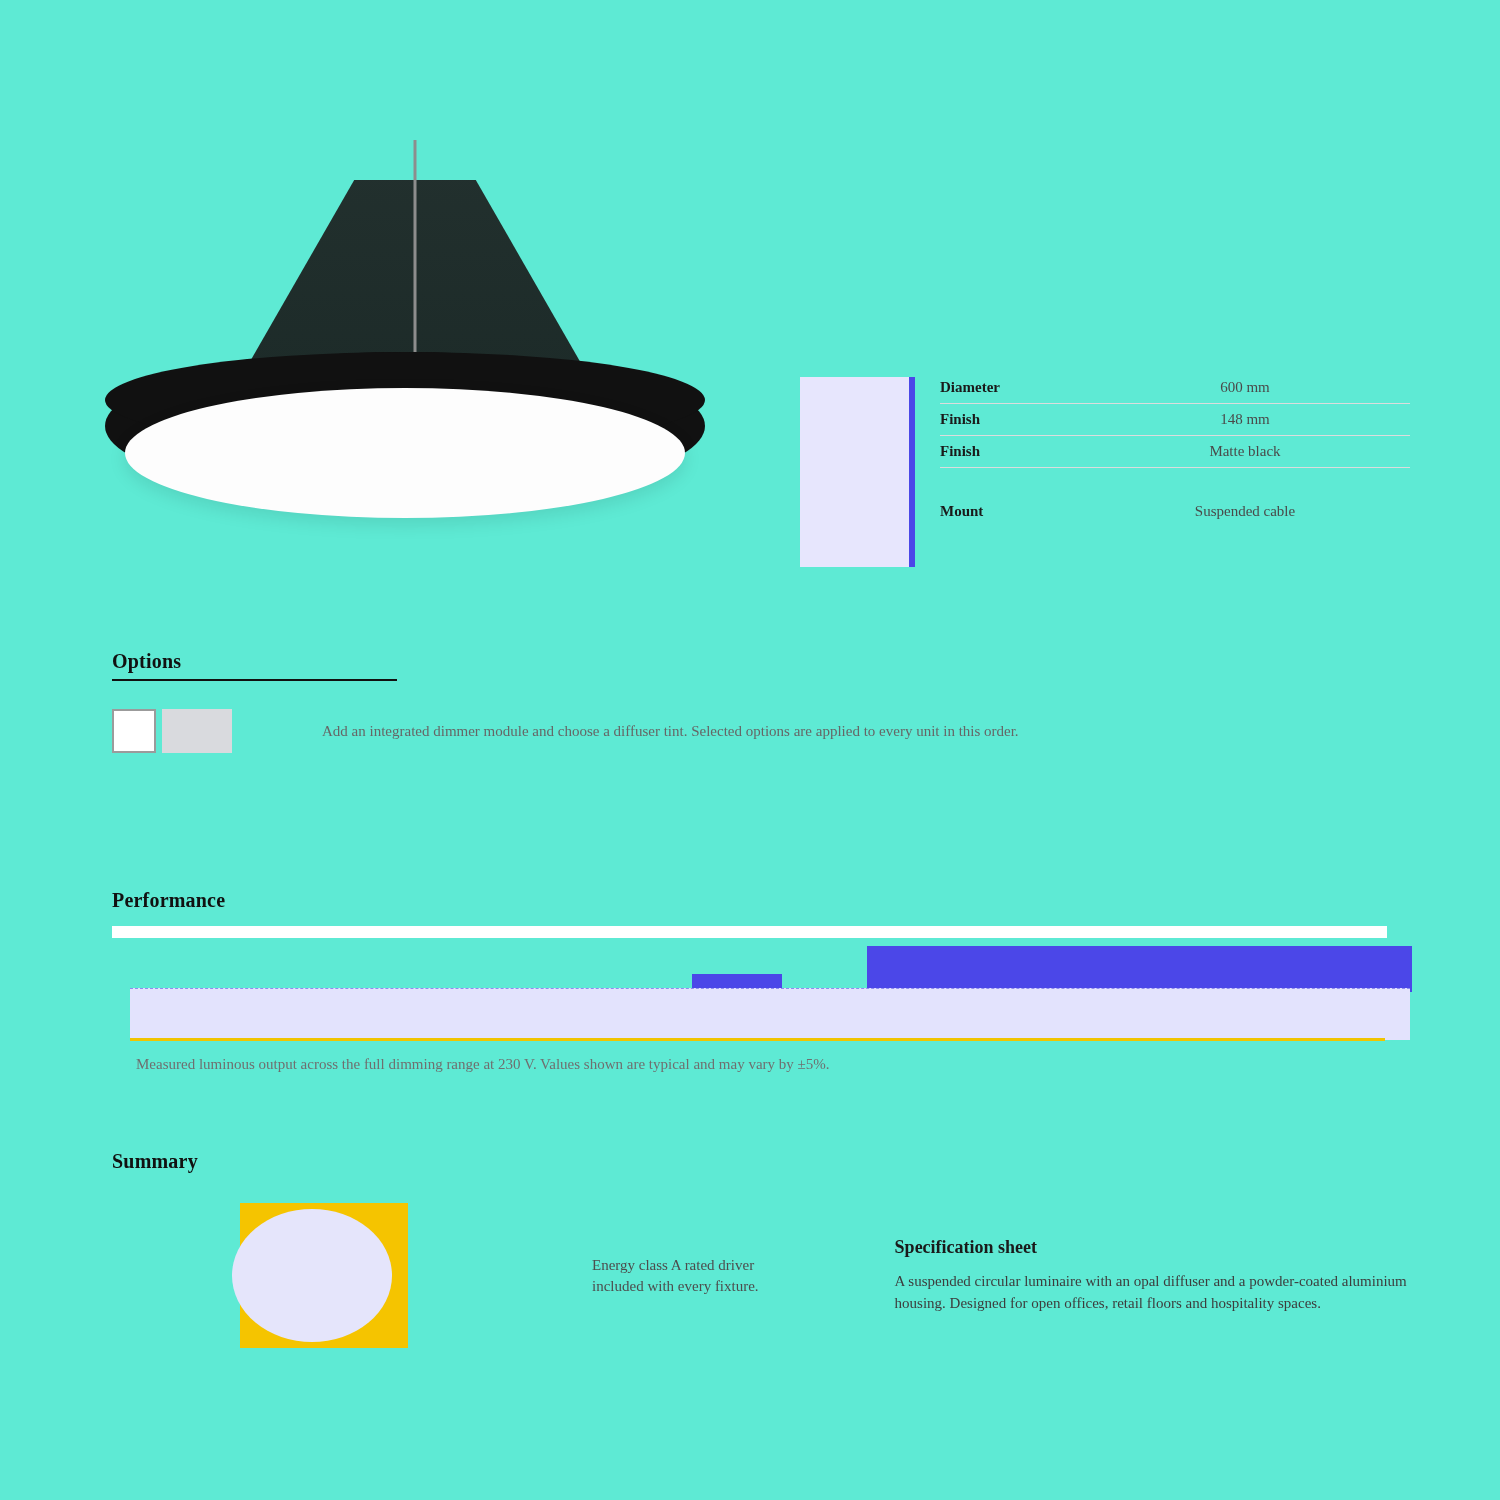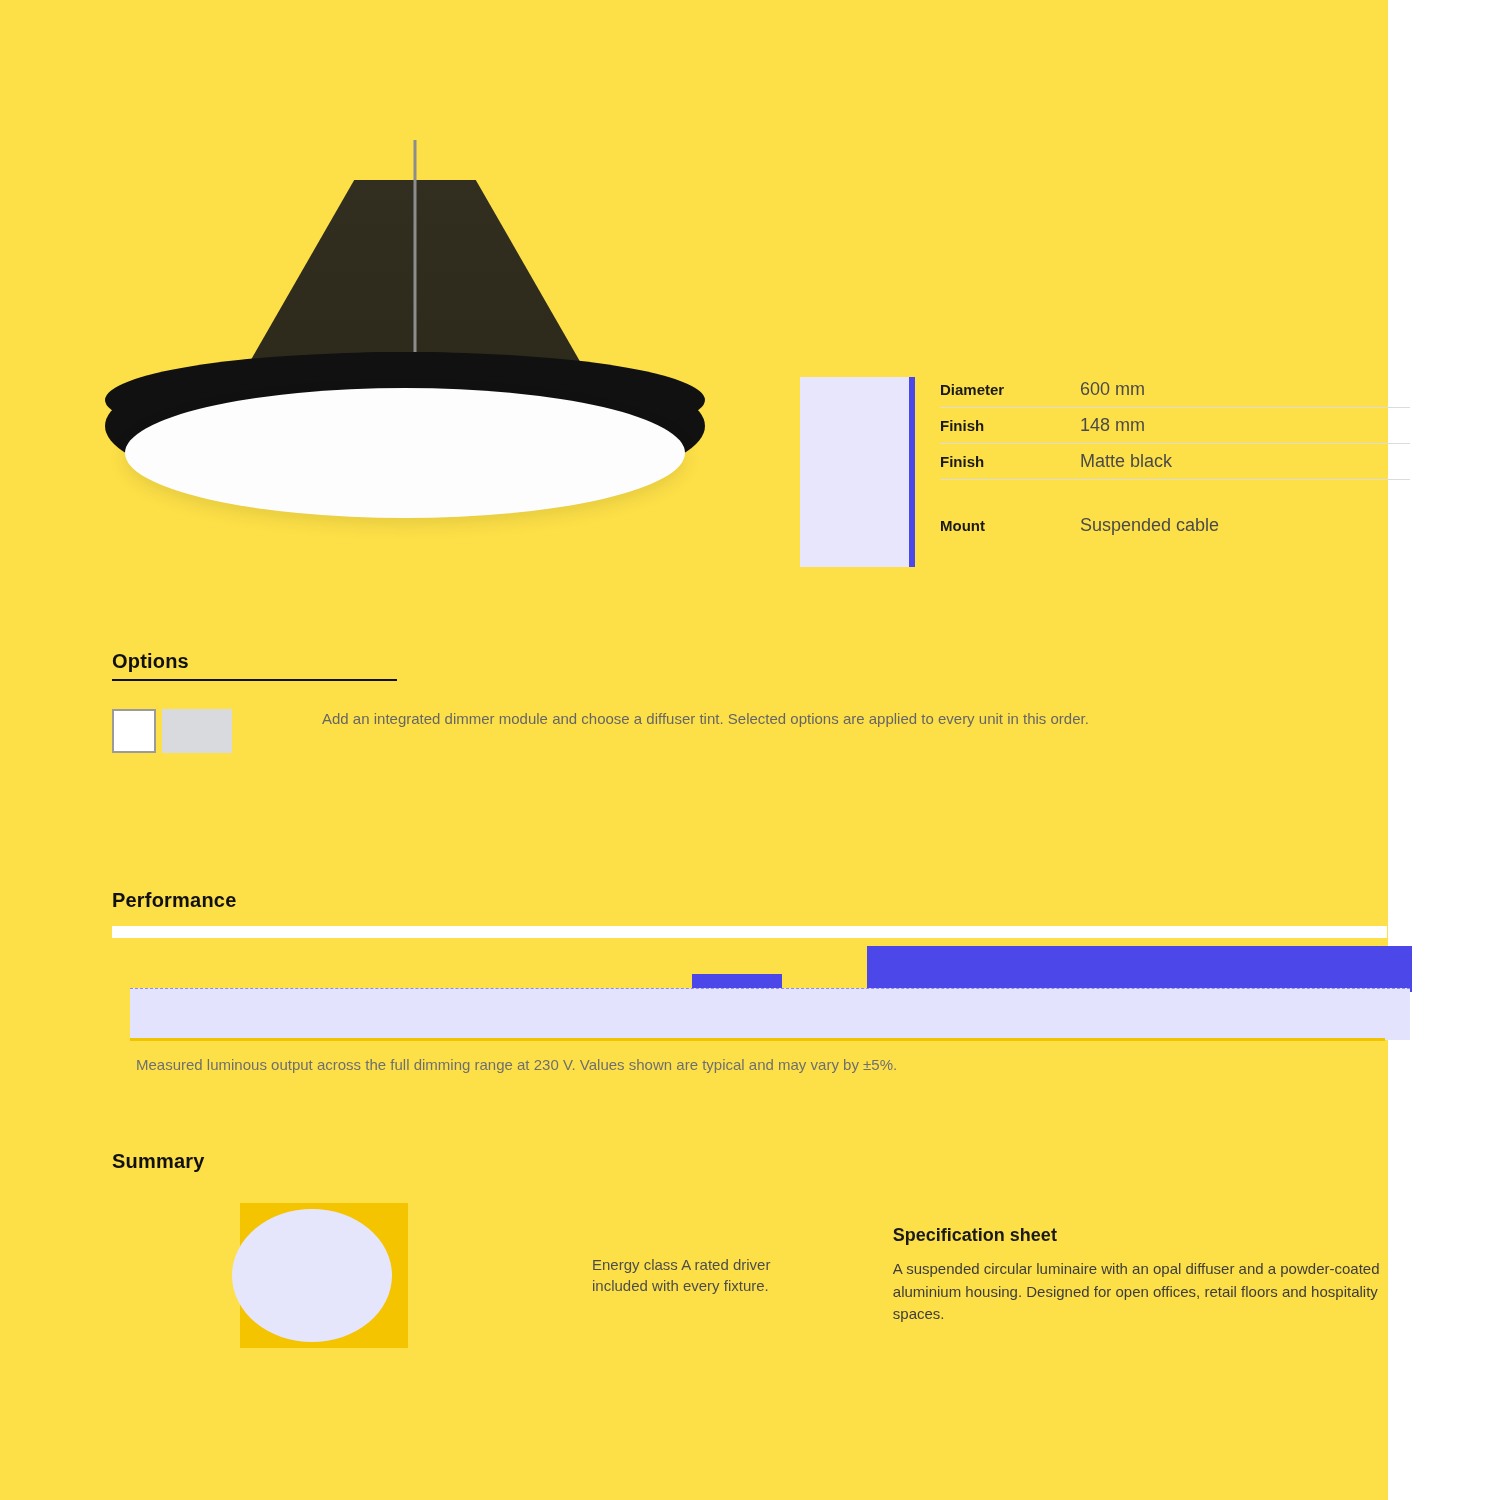--- a/index.html
+++ b/index.html
@@ -5,22 +5,23 @@
   * { box-sizing: border-box; }
   html, body {
     margin: 0; padding: 0;
     width: 1500px; height: 1500px;
     background: #ffffff;
     font-family: "Liberation Sans", sans-serif;
     overflow: hidden;
   }
   .page {
     position: relative;
-    width: 1388px; height: 1500px;
-    background: #fde047;
+    width: 1500px; height: 1500px;
+    background: #5eead4;
+    font-family: Liberation Serif, serif;
   }
 
   
   .hero {
     position: absolute;
     left: 0; top: 0;
     width: 1500px; height: 640px;
   }
   .lamp-wrap {
     position: absolute;
@@ -92,22 +93,23 @@
   .spec-row:last-child { border-bottom: none; margin-top: 28px; }
   .spec-key {
     width: 140px;
     flex: 0 0 140px;
     font-size: 15px;
     color: #1a1a1a;
     font-weight: bold;
   }
   .spec-val {
     flex: 1;
-    font-size: 18px;
+    font-size: 15px;
     color: #4a4a4a;
+    text-align: center;
   }
 
   
   .section {
     position: absolute;
     left: 112px;
     width: 1300px;
   }
   .section-title {
     font-size: 20px;
@@ -118,20 +120,21 @@
   .section-rule {
     margin-top: 6px;
     height: 2px;
     background: #111111;
     width: 285px;
   }
 
   #options { top: 650px; }
   .option-row {
     display: flex;
+    align-items: center;
     margin-top: 28px;
   }
   .option-checkbox {
     width: 44px; height: 44px;
     border: 2px solid #9b9b9b;
     background: #ffffff;
     flex: 0 0 44px;
   }
   .option-color {
     width: 70px; height: 44px;

